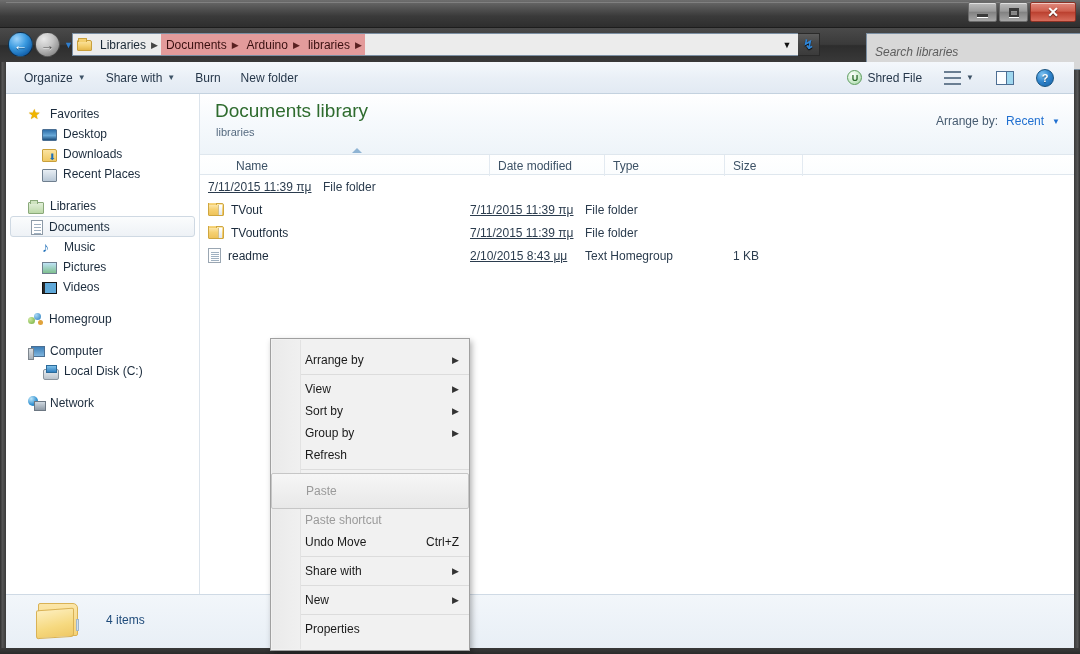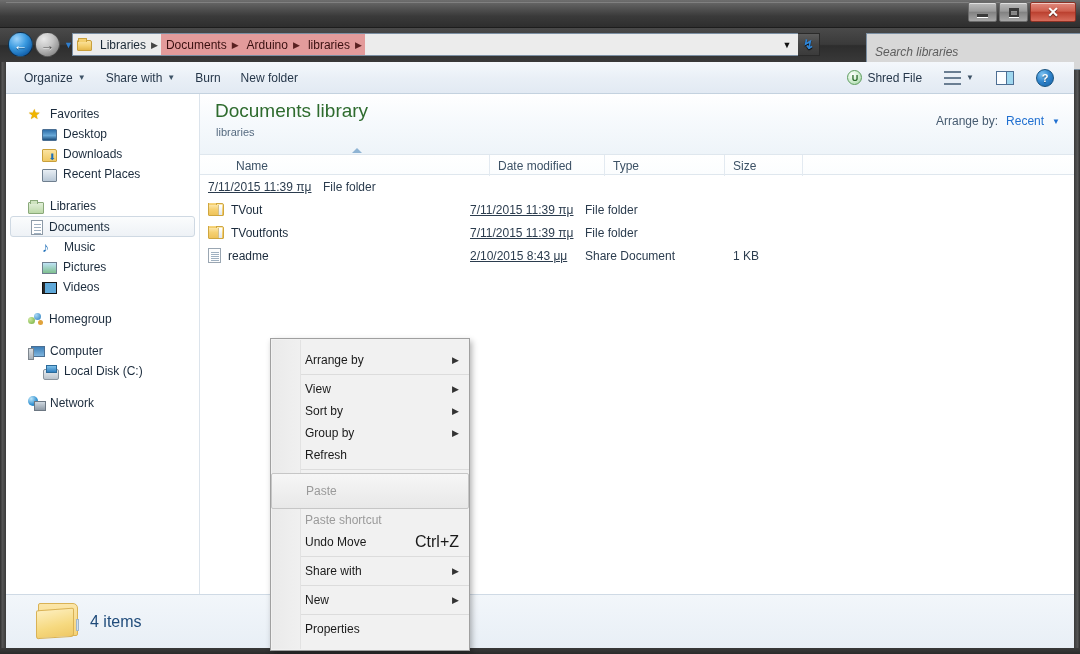--- a/index.html
+++ b/index.html
@@ -292,42 +292,42 @@
   }
   .bigfolder .front{
     position:absolute;left:0px;top:8px;width:38px;height:29px;
     background:linear-gradient(170deg,#fdeebd 0%,#f6d97f 60%,#efc967 100%);
     border:1px solid #d9b255;border-radius:2px 2px 3px 3px;
     transform:skewY(-4deg);
   }
   .bigfolder .tab{
     position:absolute;right:3px;top:18px;width:3px;height:12px;background:#cfe0ee;border:1px solid #9fb6cc;
   }
-  .status-text{ position:absolute; left:84px; top:18px; font-size:16px; color:#1f4b7a; }
+  .status-text{ position:absolute; left:100px; top:18px; font-size:12px; color:#1f4b7a; }
 
   
   .ctxmenu{
     position:absolute; left:270px; top:338px; width:200px;
     background:#f1f1f1;
     border:1px solid #a0a0a0;
     box-shadow:2px 3px 6px rgba(0,0,0,.30);
     padding:10px 0;
     font-size:12px; color:#1a1a1a;
   }
   .ctxmenu::before{
     content:""; position:absolute; left:1px; top:1px; bottom:1px; width:28px;
     background:linear-gradient(90deg,#eaeaea 0%,#f0f0f0 100%);
     border-right:1px solid #e2e2e2;
   }
   .mi{
     position:relative; height:22px; display:flex; align-items:center;
     padding-left:34px; padding-right:10px; white-space:nowrap;
   }
   .mi .mlabel{ flex:1; }
-  .mi .macc{ color:#1a1a1a; font-size:16px; padding-left:14px; }
+  .mi .macc{ color:#1a1a1a; font-size:12px; padding-left:14px; }
   .mi .msub{ color:#333; font-size:9px; }
   .mi.disabled .mlabel{ color:#9a9a9a; }
   .mi.hover{
     background:linear-gradient(180deg,#f6f6f6 0%,#e8e8e8 100%);
     border:1px solid #c6c6c6; border-radius:2px;
     height:36px;
   }
   .msep{ height:1px; margin:3px 0 3px 30px; background:#dcdcdc; }
   .ctxmenu .mi, .ctxmenu .msep{ position:relative; z-index:2; }
 
@@ -569,21 +569,21 @@
             <div class="fcell c-date">7/11/2015 11:39 πμ</div>
             <div class="fcell c-type">File folder</div>
             <div class="fcell c-size"></div>
           </div>
           <div class="frow">
             <div class="fcell c-name">
               <span class="txt16"></span>
               <span>readme</span>
             </div>
             <div class="fcell c-date">2/10/2015 8:43 μμ</div>
-            <div class="fcell c-type">Share Document</div>
+            <div class="fcell c-type">Text Homegroup</div>
             <div class="fcell c-size">1 KB</div>
           </div>
         </div>
     </div>
   </div>
 
   <div class="statusbar">
     <div class="bigfolder">
       <span class="back"></span>
         <span class="front"></span>

